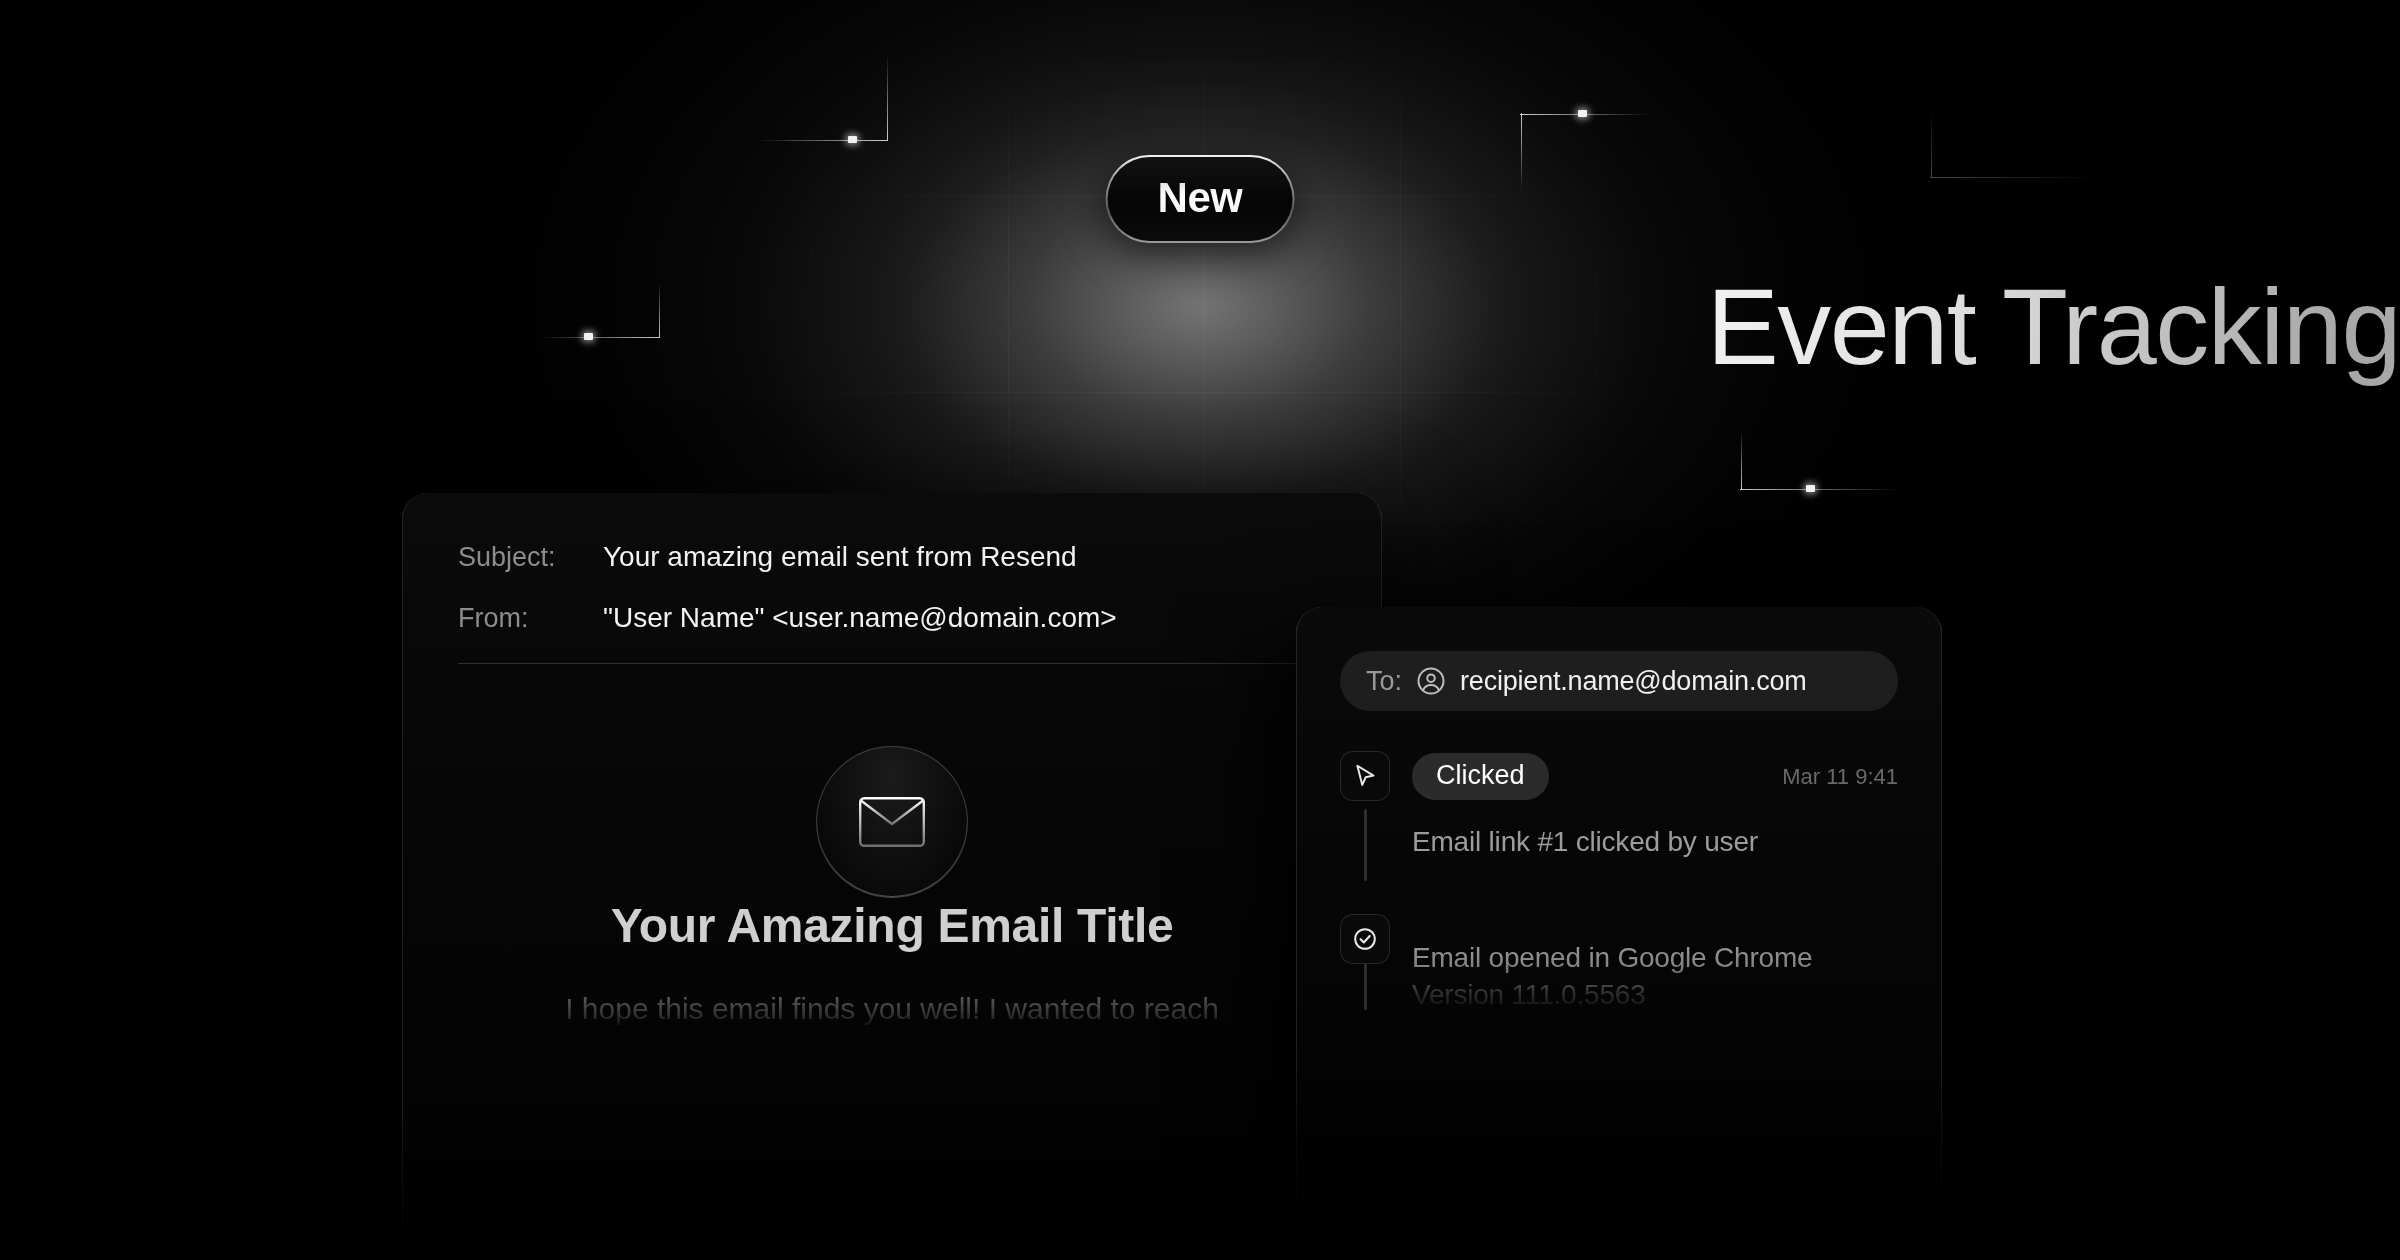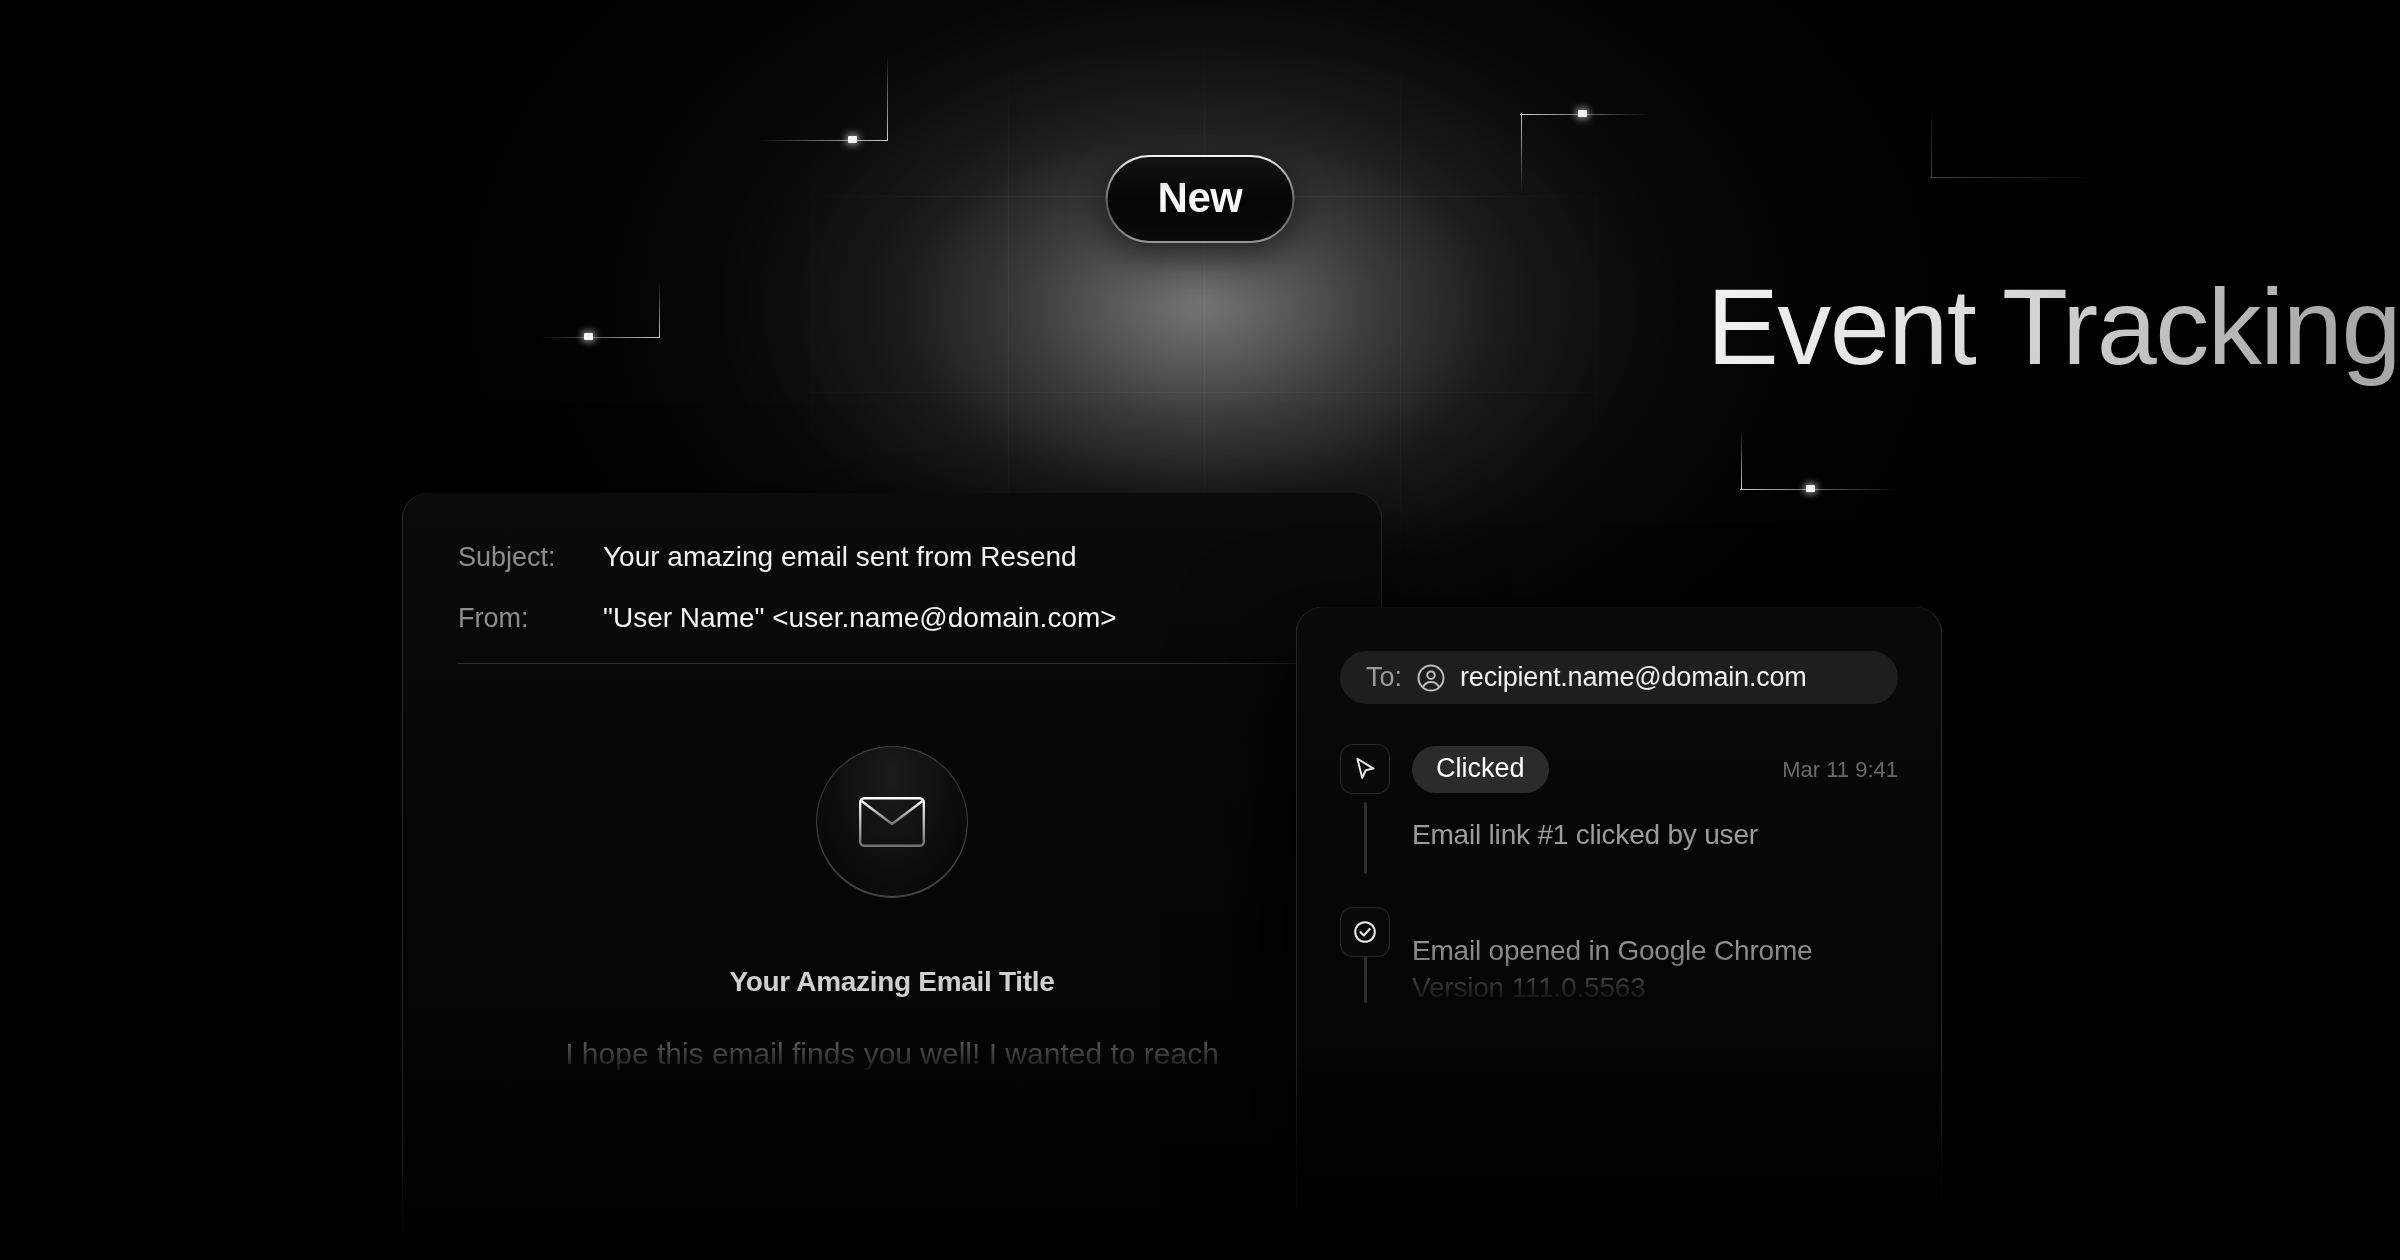--- a/index.html
+++ b/index.html
@@ -168,22 +168,21 @@
   .body-area { padding:82px 40px 0; text-align:center; }
   .env-circle {
     width:152px; height:152px; margin:0 auto;
     border-radius:50%;
     border:1.5px solid rgba(255,255,255,0.20);
     background:radial-gradient(ellipse at 50% 20%, #1b1b1b 0%, #0a0a0a 70%, #050505 100%);
     display:flex; align-items:center; justify-content:center;
     box-shadow:0 -1px 0 rgba(255,255,255,.28) inset;
   }
   .email-title {
-    margin-top:68px;
-    font-size:28px; font-weight:700; color:#cfcfcf; letter-spacing:-0.3px;
+    font-size:48px; font-weight:700; color:#cfcfcf; letter-spacing:-0.3px;
   }
   .email-body {
     margin-top:34px;
     font-size:30px; color:#6d6d6d; line-height:1.45;
     -webkit-mask-image:linear-gradient(to bottom,#000 0%, rgba(0,0,0,.45) 62%, transparent 100%);
     mask-image:linear-gradient(to bottom,#000 0%, rgba(0,0,0,.45) 62%, transparent 100%);
   }
 
   
   .track-panel {
@@ -192,21 +191,21 @@
     border-radius:26px 26px 0 0;
     background:linear-gradient(to bottom,#0a0a0a 0%, #060606 40%, #020202 100%);
     box-shadow:0 -1px 0 rgba(255,255,255,0.34) inset,
                1px 0 0 rgba(255,255,255,0.12) inset,
                -1px 0 0 rgba(255,255,255,0.12) inset,
                -28px 24px 90px rgba(0,0,0,.95);
     overflow:hidden;
   }
   .to-pill {
     margin:44px 44px 0;
-    height:53px; border-radius:999px;
+    height:60px; border-radius:999px;
     background:#1e1e1e;
     display:flex; align-items:center; gap:14px;
     padding:0 26px;
   }
   .to-label { color:#9a9a9a; font-size:27px; }
   .to-value { color:#f0f0f0; font-size:27px; letter-spacing:-0.2px; }
 
   .events { position:relative; margin:40px 0 0; padding:0 44px; }
   .event { position:relative; display:flex; gap:22px; }
   .ev-icon {

